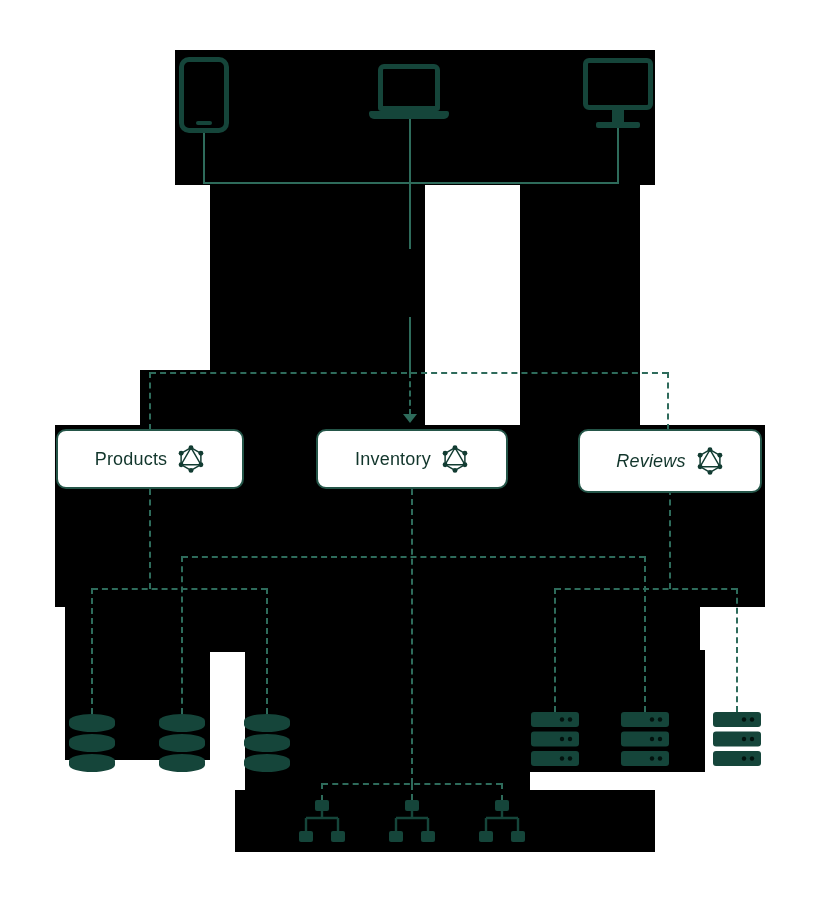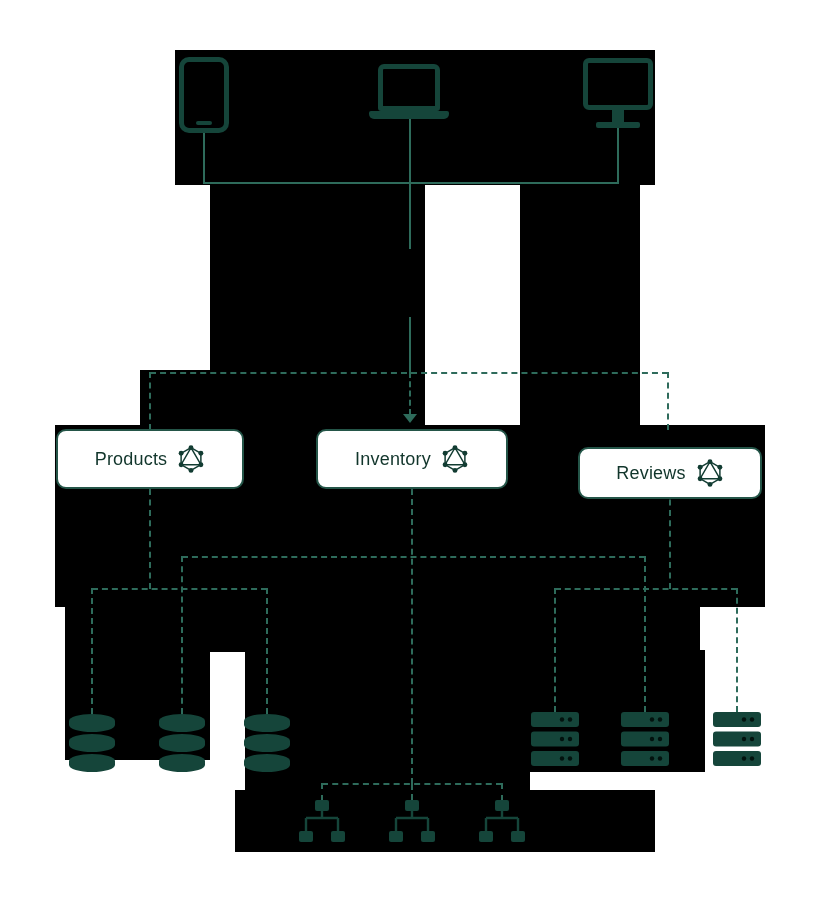--- a/index.html
+++ b/index.html
@@ -137,21 +137,21 @@
       <g fill="#123c32">
         <circle cx="16" cy="3" r="2.8"></circle>
           <circle cx="27.3" cy="9.5" r="2.8"></circle>
         <circle cx="27.3" cy="22.5" r="2.8"></circle>
           <circle cx="16" cy="29" r="2.8"></circle>
         <circle cx="4.7" cy="22.5" r="2.8"></circle>
           <circle cx="4.7" cy="9.5" r="2.8"></circle>
       </g>
     </svg>
   </div>
-  <div class="node" style="left:578px;top:447px;width:184px;height:52px;">
+  <div class="node" style="left:578px;top:429px;width:184px;height:64px;font-style:italic;">
     <span class="lbl">Reviews</span>
     <svg width="28" height="28" viewBox="0 0 32 32">
       <g stroke="#123c32" stroke-width="1.7" fill="none">
         <path d="M16 3 L27.3 9.5 V22.5 L16 29 L4.7 22.5 V9.5 Z"></path>
         <path d="M16 3 L27.3 22.5 H4.7 Z"></path>
       </g>
       <g fill="#123c32">
         <circle cx="16" cy="3" r="2.8"></circle>
           <circle cx="27.3" cy="9.5" r="2.8"></circle>
         <circle cx="27.3" cy="22.5" r="2.8"></circle>

